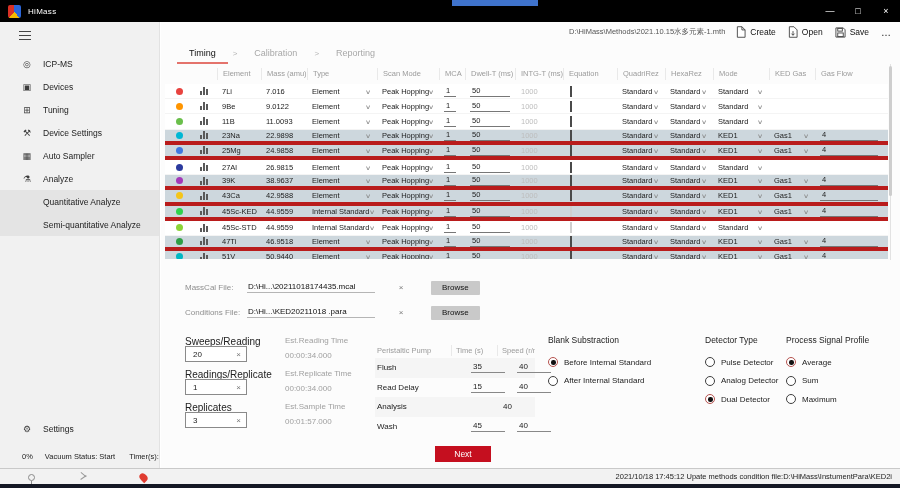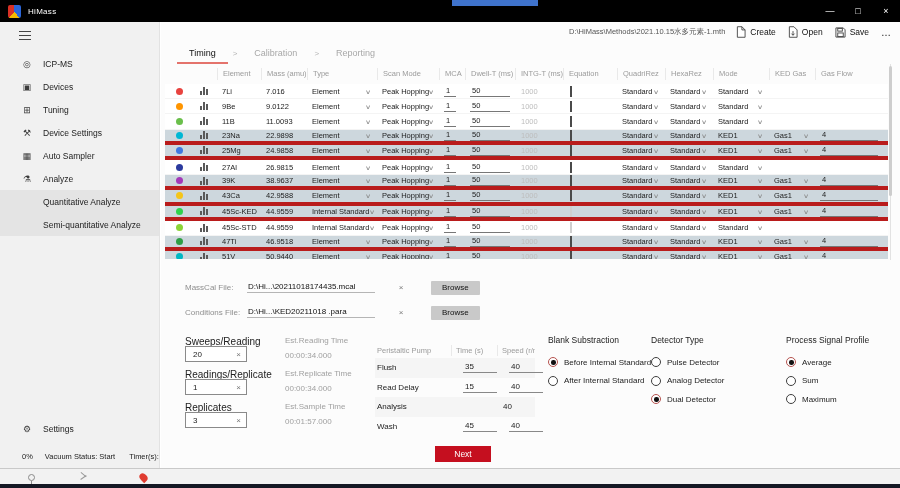--- a/index.html
+++ b/index.html
@@ -104,26 +104,26 @@
 
   
   .pump{position:absolute;left:214px;top:320px;width:160px}
   .pgrid{display:grid;grid-template-columns:76px 46px 38px;align-items:center}
   .phead{height:16px}
   .ph{font-size:7.5px;color:#9b9b9b;padding-left:4px;border-left:1px solid #e9e9e9;height:11px;line-height:11px;white-space:nowrap;overflow:hidden}
   .ph.nob{border-left:none;padding-left:2px}
   .prow{height:19.5px;font-size:8px;color:#222}
   .prow.alt{background:#f5f5f5}
   .p-name{padding-left:2px}
-  .p-edit{display:inline-block;border-bottom:1px solid #888;min-width:34px;padding:0 2px 1px 2px;margin-left:12px}
+  .p-edit{display:inline-block;border-bottom:1px solid #888;min-width:34px;padding:0 2px 1px 2px;margin-left:20px}
   .p-plain{padding-left:6px}
 
   
   .optgroup{position:absolute;top:313px;width:130px}
-  .grp0{left:387px}.grp1{left:490px}.grp2{left:625px}
+  .grp0{left:387px}.grp1{left:544px}.grp2{left:625px}
   .og-title{font-size:8.5px;color:#222;margin-bottom:8px}
   .og-option{display:flex;align-items:center;height:18.5px;font-size:8px;color:#222}
   .radio{width:10px;height:10px;border:1.2px solid #3f3f3f;border-radius:50%;margin-right:6px;position:relative;background:#fff}
   .radio.sel{border-color:#b5524e}
   .radio.sel::after{content:"";position:absolute;left:2px;top:2px;width:4.5px;height:4.5px;border-radius:50%;background:#111}
 
   .next-btn{position:absolute;left:274px;top:424px;width:56px;height:16px;background:#c50f1f;color:#fff;font-size:8.5px;display:flex;align-items:center;justify-content:center}
 </style>
 </head>
 <body>
@@ -853,14 +853,15 @@
 
   <div class="next-btn">Next</div>
 </div>
 
 <div class="statusbar">
   <div class="status-icons">
     <span class="pin-icon"></span>
     <span class="pump-icon"></span>
     <span class="torch-icon"></span>
   </div>
+  <div class="status-text">2021/10/18 17:45:12   Upate methods condition file:D:\HiMass\InstumentPara\KED2i</div>
 </div>
 <div class="taskbar"></div>
 
 </body></html>

